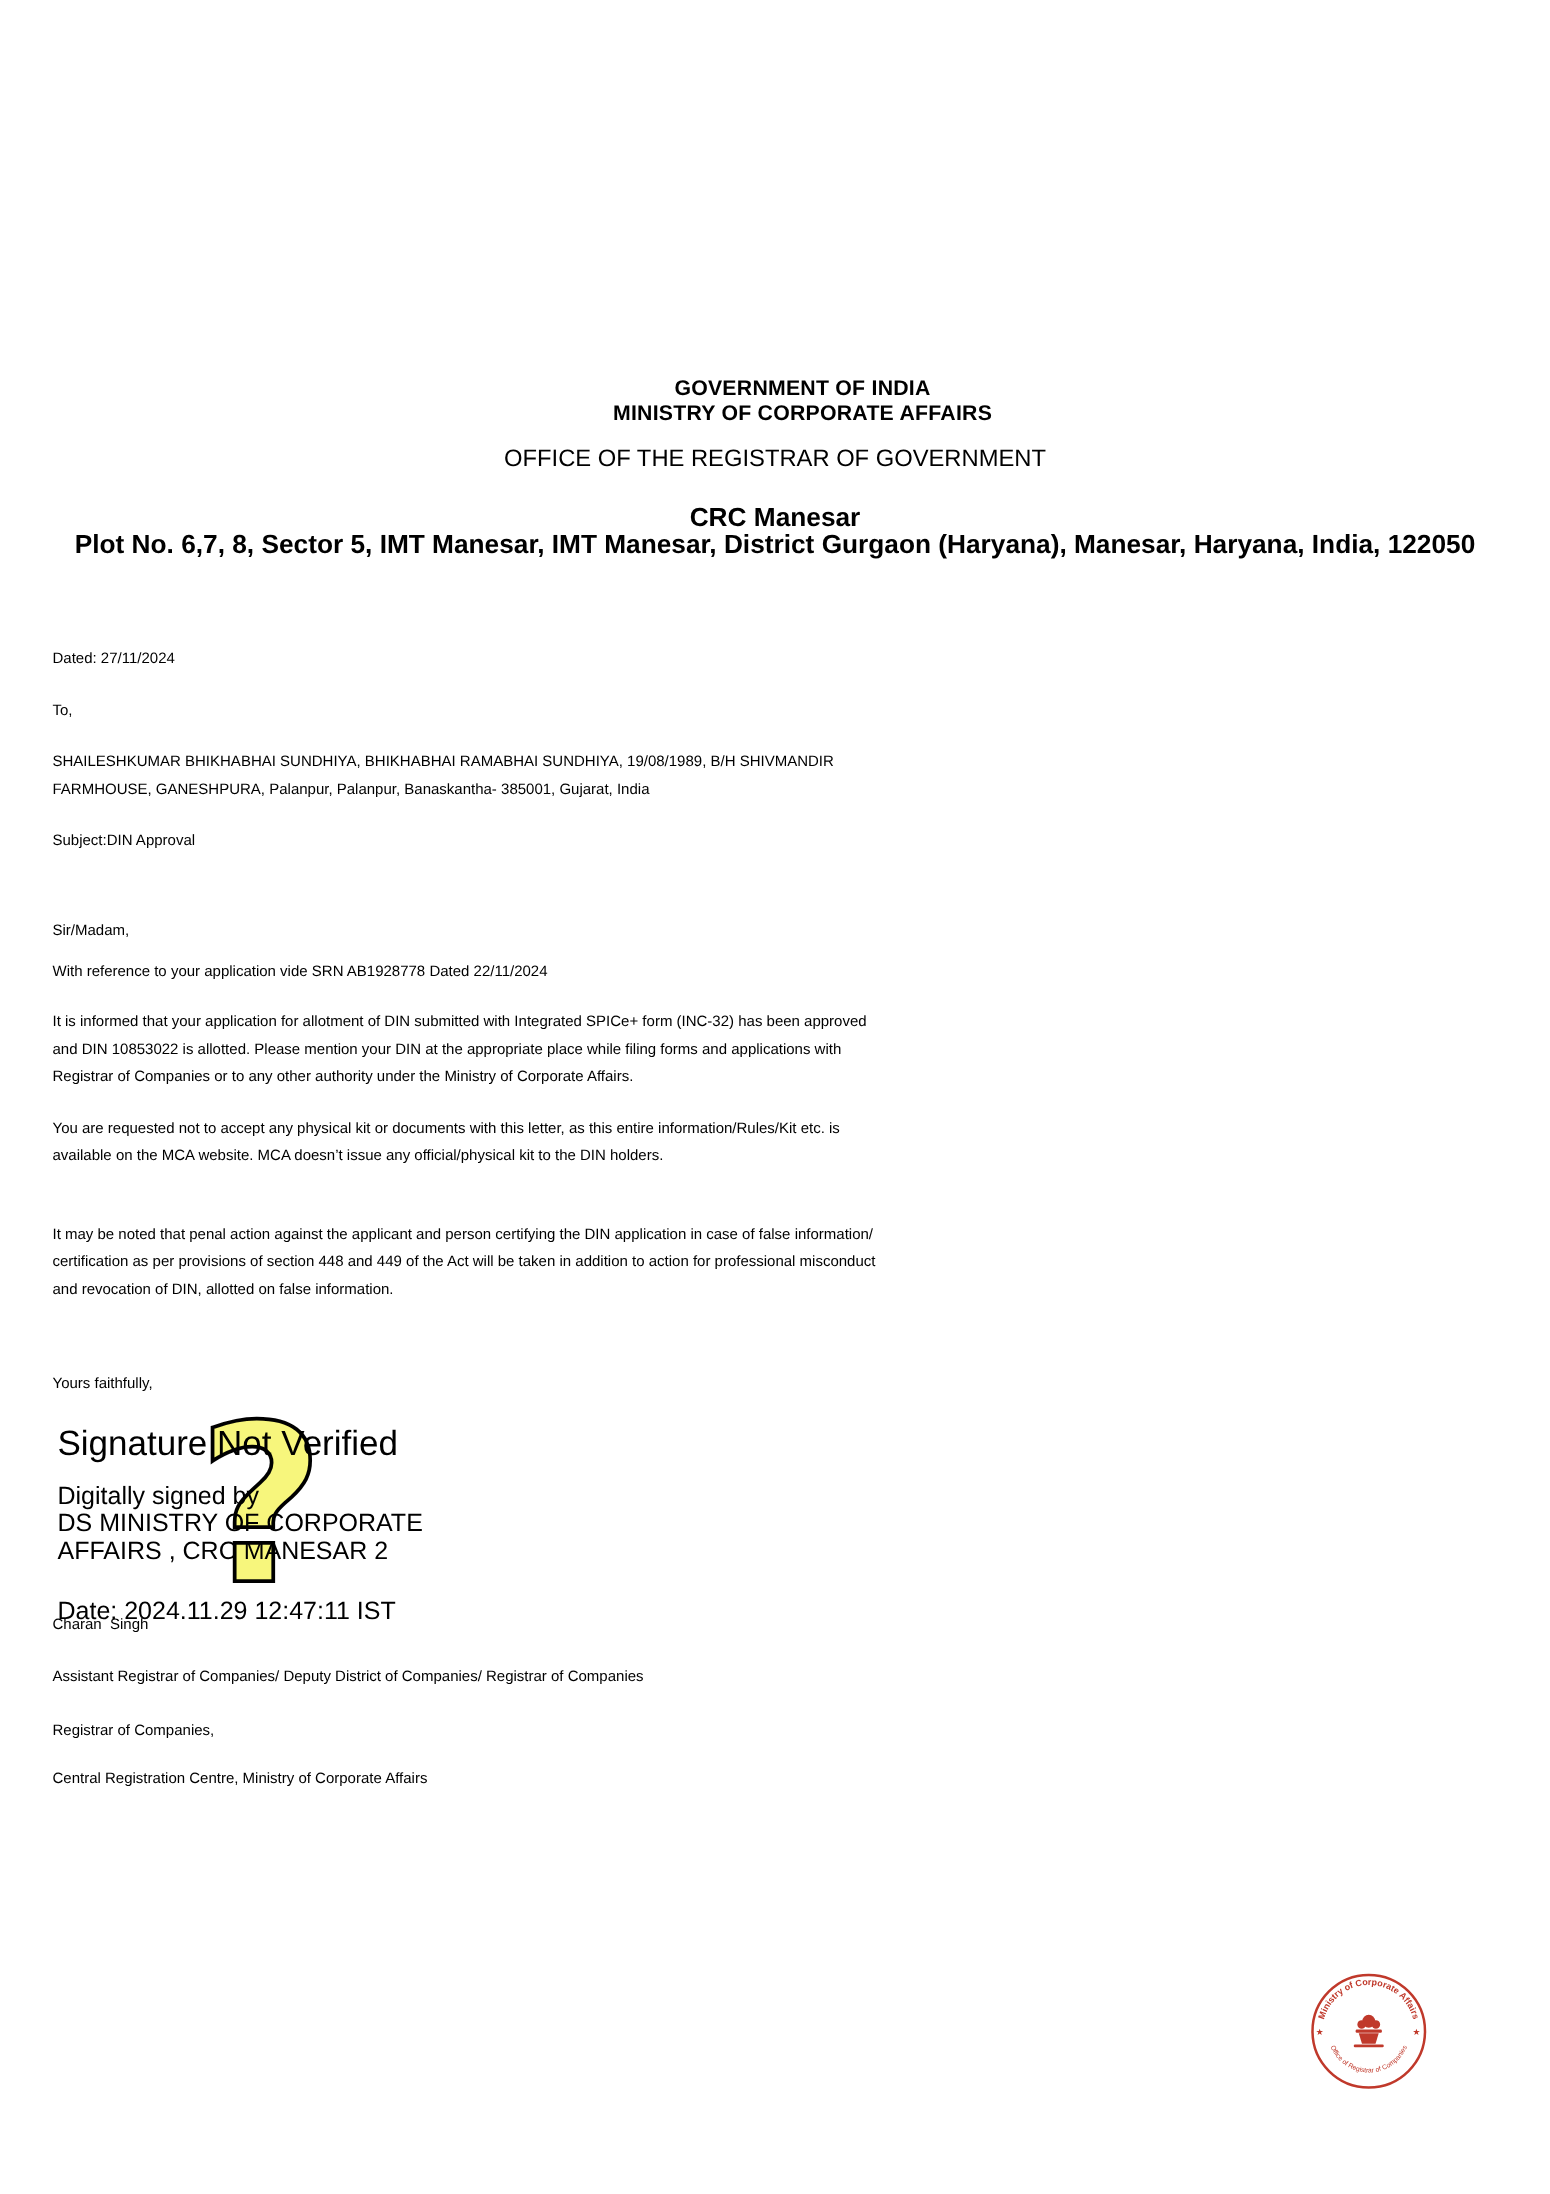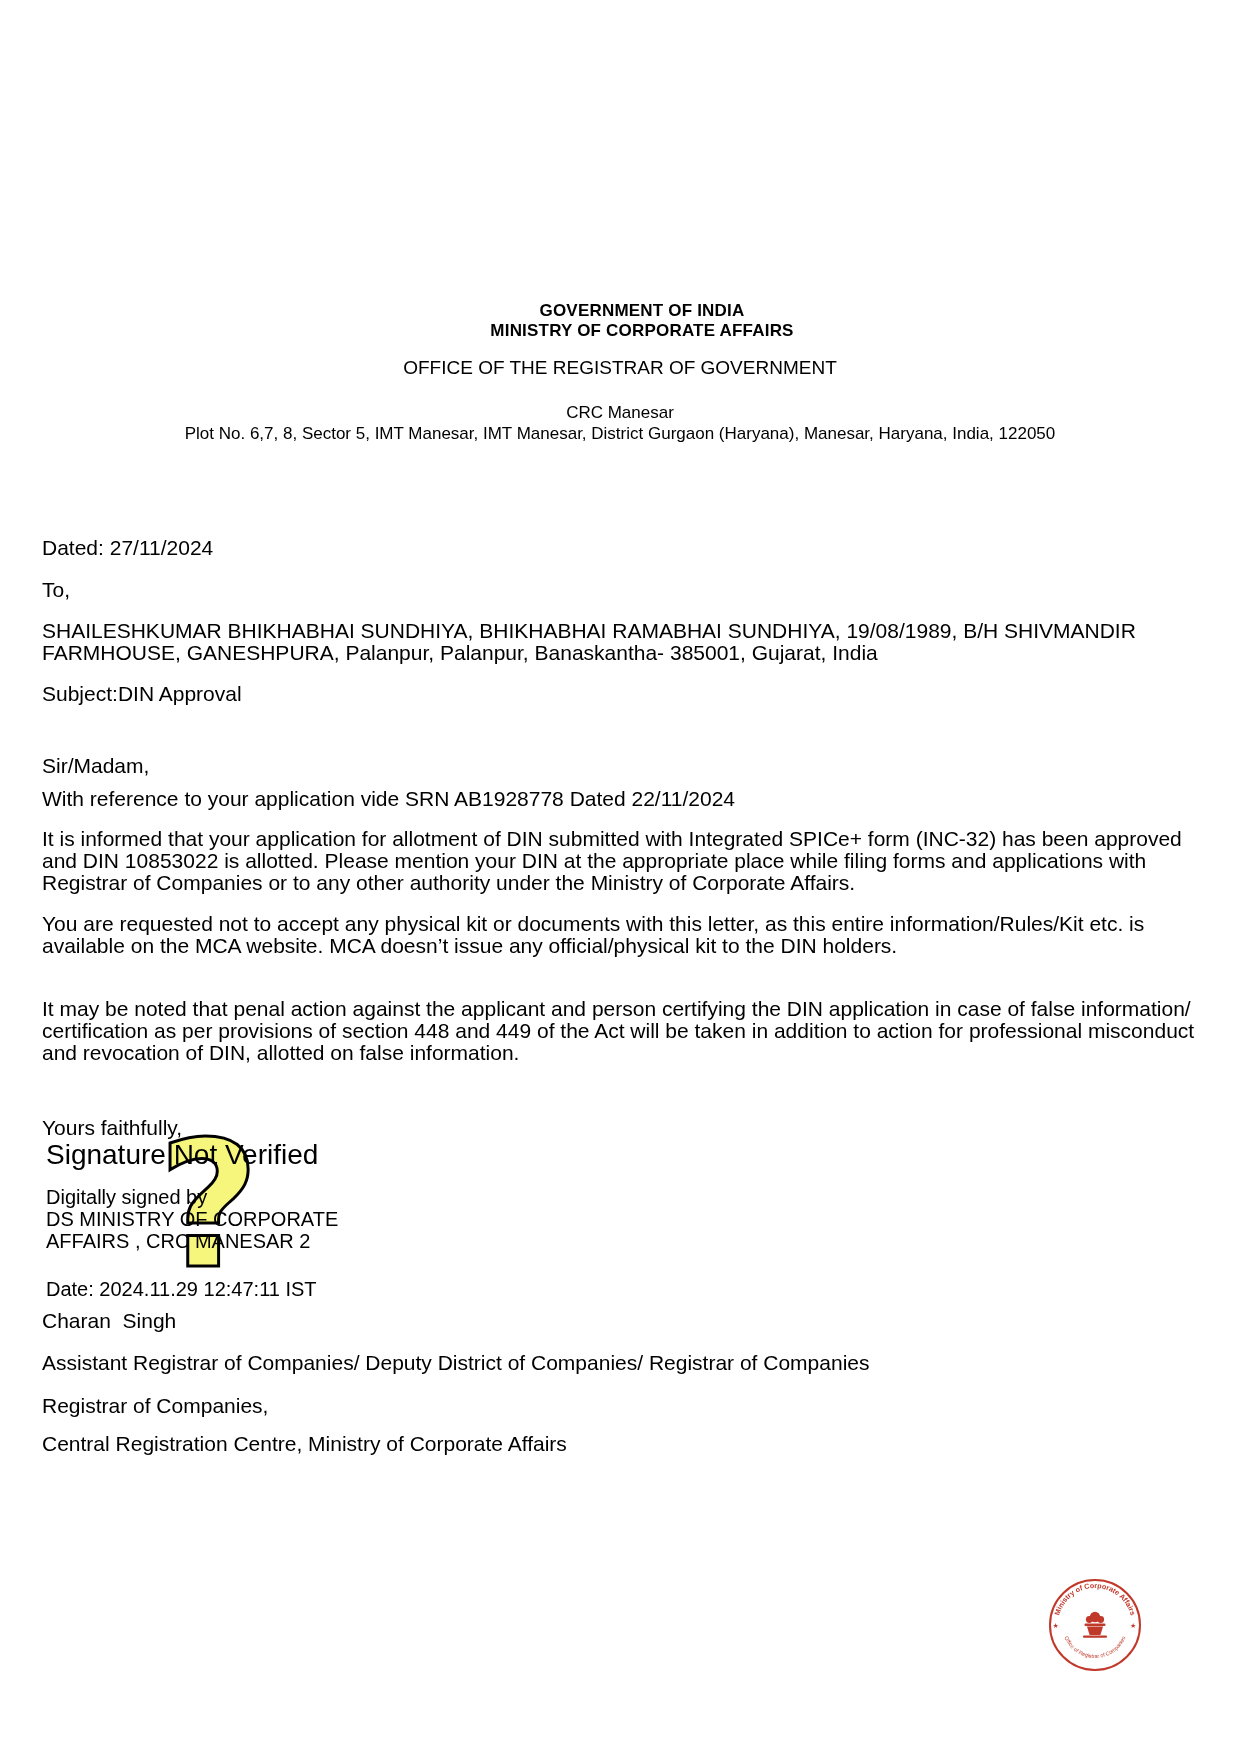--- a/index.html
+++ b/index.html
@@ -10,22 +10,22 @@
     height: 1755px;
     background: #ffffff;
     color: #000000;
     font-family: "Liberation Sans", "DejaVu Sans", sans-serif;
     overflow: hidden;
   }
   .abs { position: absolute; }
   .centered { left: 0; width: 100%; text-align: center; }
   .h-bold { font-size: 17px; font-weight: 700; letter-spacing: 0.2px; margin-left: 22px; }
   .h-office { font-size: 19px; font-weight: 400; }
-  .h-sub { font-size: 17px; font-weight: 400; }
-  .body-line { left: 42px; width: 1130px; font-size: 21px; line-height: 22px; white-space: pre; z-index: 2; margin-top: 22px; }
+  .h-sub { font-size: 21px; font-weight: 700; }
+  .body-line { left: 42px; width: 1130px; font-size: 12px; line-height: 22px; white-space: pre; z-index: 2; }
   .sig-status { left: 46px; font-size: 28px; line-height: 30px; z-index: 2; white-space: pre; }
   .sig-line { left: 46px; font-size: 20px; line-height: 22px; z-index: 2; white-space: pre; }
   .qmark {
     position: absolute;
     left: 158px;
     top: 1118px;
     font-size: 175px;
     line-height: 1;
     font-weight: 700;
     font-family: "DejaVu Sans", sans-serif;

